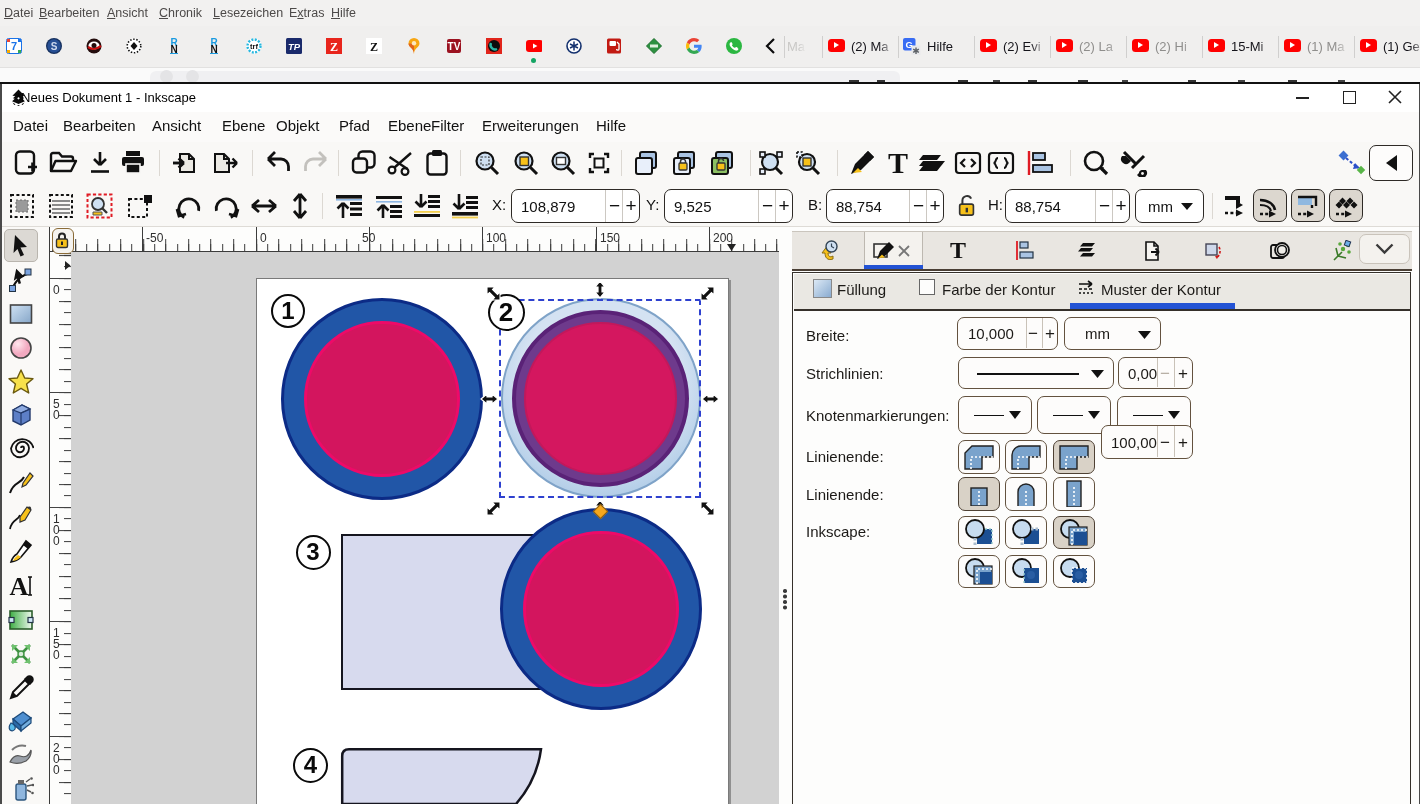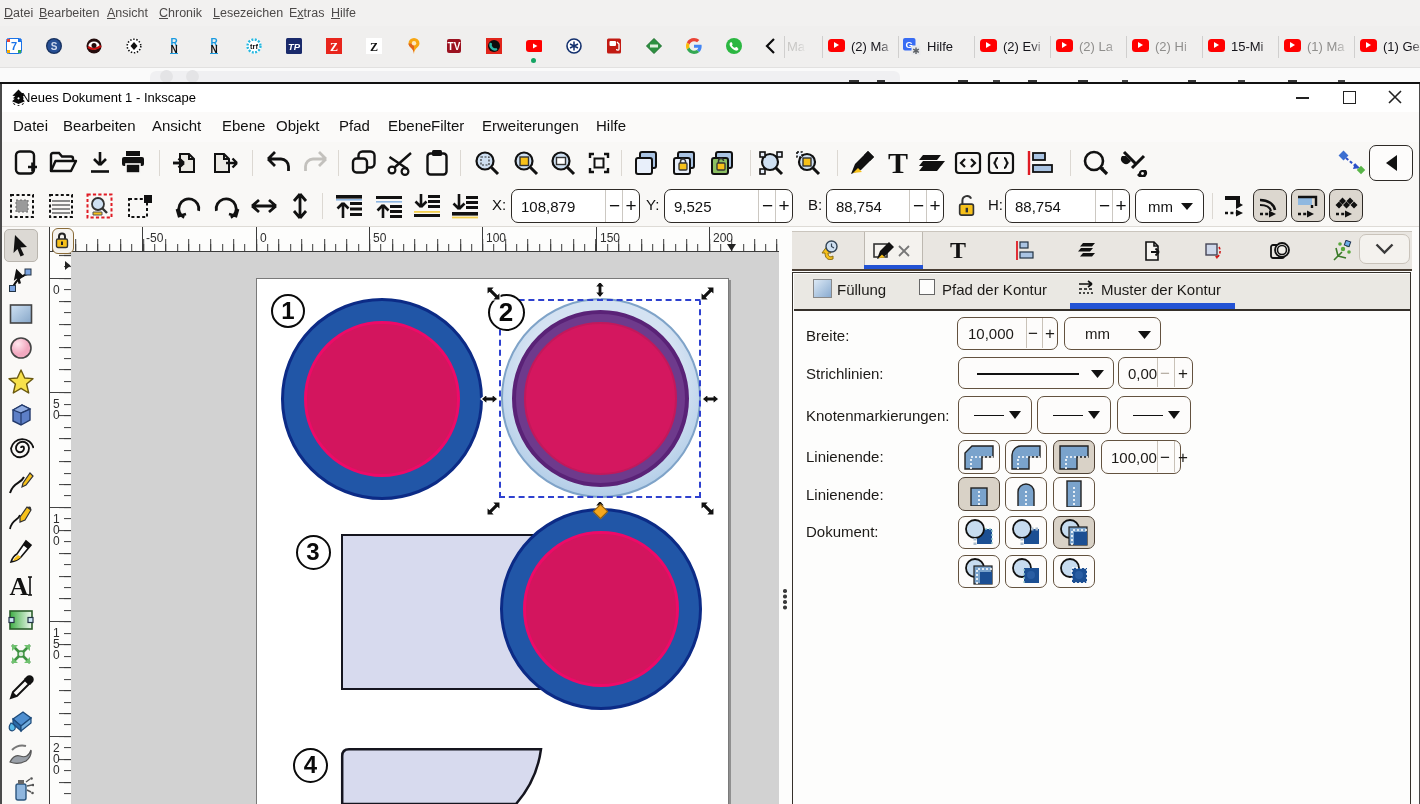--- a/index.html
+++ b/index.html
@@ -659,21 +659,21 @@
 <div class="abs" style="left:0;bottom:0;width:729px;height:7px;background:repeating-linear-gradient(90deg,#3c3c3c 0 1px,transparent 1px 11.32px);background-position:2.2px 0;"></div>
 <div class="abs" style="left:0;bottom:0;width:729px;height:12px;background:repeating-linear-gradient(90deg,#3c3c3c 0 1px,transparent 1px 22.64px);background-position:2.2px 0;"></div>
 <div class="abs" style="left:92px;top:0px;width:1.2px;height:25px;background:#3c3c3c"></div>
 <div class="abs" style="left:206px;top:0px;width:1.2px;height:25px;background:#3c3c3c"></div>
 <div class="abs" style="left:319px;top:0px;width:1.2px;height:25px;background:#3c3c3c"></div>
 <div class="abs" style="left:432px;top:0px;width:1.2px;height:25px;background:#3c3c3c"></div>
 <div class="abs" style="left:546px;top:0px;width:1.2px;height:25px;background:#3c3c3c"></div>
 <div class="abs" style="left:659px;top:0px;width:1.2px;height:25px;background:#3c3c3c"></div>
 <span class="rlab" style="left:96px;top:4px">-50</span>
 <span class="rlab" style="left:210px;top:4px">0</span>
-<span class="rlab" style="left:323px;top:4px">50</span>
+<span class="rlab" style="left:312px;top:4px">50</span>
 <span class="rlab" style="left:436px;top:4px">100</span>
 <span class="rlab" style="left:550px;top:4px">150</span>
 <span class="rlab" style="left:663px;top:4px">200</span>
 <svg class="abs" style="left:677px;top:17px" width="10" height="8">
       <path d="M0 0 H9 L4.5 7 Z" fill="#222"></path>
     </svg>
 </div>
 <div class="abs" id="vruler">
 <div class="abs" style="right:0;top:0;width:7px;height:552px;background:repeating-linear-gradient(180deg,#3c3c3c 0 1px,transparent 1px 11.45px);background-position:0 3.1px;"></div>
 <div class="abs" style="right:0;top:0;width:12px;height:552px;background:repeating-linear-gradient(180deg,#3c3c3c 0 1px,transparent 1px 22.9px);background-position:0 3.1px;"></div>
@@ -808,21 +808,21 @@
       <path d="M1.5 1.5 L9.5 9.5 L17.5 1.5" fill="none" stroke="#3a3a3a" stroke-width="2.4"></path>
     </svg>
 
 <div class="dframe"></div>
 
 <div class="abs" style="left:14.5px;top:46.5px;width:616px;height:36px;background:#eae8e3;"></div>
 <div class="abs" style="left:14.5px;top:82px;width:616px;height:1.5px;background:#35302a;"></div>
 <div class="abs" style="left:34px;top:52px;width:17px;height:17px;background:linear-gradient(135deg,#dce9f5,#89abd0);border:1px solid #888;"></div>
 <span class="rlabel" style="left:58px;top:54px">Füllung</span>
 <div class="abs" style="left:140px;top:52px;width:16px;height:16px;background:#fdfdfc;border:1.5px solid #666;box-sizing:border-box;"></div>
-<span class="rlabel" style="left:163px;top:54px">Pfad der Kontur</span>
+<span class="rlabel" style="left:163px;top:54px">Farbe der Kontur</span>
 <svg class="abs" style="left:299px;top:53px" width="19" height="16" viewBox="0 0 19 16">
       <path d="M1 4 H14 M14 4 l-4 -3 M14 4 l-4 3" stroke="#111" stroke-width="1.6" fill="none"></path>
       <path d="M1 9 h3 M6 9 h3 M11 9 h3 M1 13 h2 M5 13 h2 M9 13 h2 M13 13 h2" stroke="#111" stroke-width="1.6"></path>
     </svg>
 <span class="rlabel" style="left:322px;top:54px">Muster der Kontur</span>
 <div class="abs" style="left:291px;top:76px;width:165px;height:6px;background:#2353d4;"></div>
 
 <span class="rlabel" style="left:27px;top:100px">Breite:</span>
 <div class="rspin" style="left:178px;top:90px;width:101px;height:33px">
       <span class="rlabel" style="left:10px;top:7px">10,000</span>
@@ -879,21 +879,21 @@
 <div class="rbtn" style="left:226px;top:213px;width:42px;height:34px"></div>
 <svg class="abs" style="left:232px;top:218px" width="30" height="25" viewBox="0 0 30 25">
       <path d="M1 24 V10 A9 9 0 0 1 10 1 H29 V12 H18 V24 Z" fill="#7aa3cc" stroke="#222" stroke-width="1.4"></path>
       <path d="M7 24 V12 H29" fill="none" stroke="#fff" stroke-width="1.6" stroke-dasharray="2 2"></path>
     </svg>
 <div class="rbtn pressed" style="left:274px;top:213px;width:42px;height:34px"></div>
 <svg class="abs" style="left:280px;top:218px" width="30" height="25" viewBox="0 0 30 25">
       <path d="M1 24 V1 H29 V12 H18 V24 Z" fill="#7aa3cc" stroke="#222" stroke-width="1.4"></path>
       <path d="M7 24 V12 H29" fill="none" stroke="#fff" stroke-width="1.6" stroke-dasharray="2 2"></path>
     </svg>
-<div class="rspin" style="left:322px;top:213px;width:80px;height:34px">
+<div class="rspin" style="left:322px;top:198px;width:92px;height:34px">
       <span class="rlabel" style="left:9px;top:8px">100,00</span>
   <div class="abs" style="left:55px;top:0;width:1px;height:31px;background:#c9c2b8"></div>
   <div class="abs" style="left:72px;top:0;width:1px;height:31px;background:#c9c2b8"></div>
   <span class="rlabel" style="left:58px;top:7px;font-size:17px">−</span>
       <span class="rlabel" style="left:76px;top:7px;font-size:17px">+</span>
     </div>
 <span class="rlabel" style="left:27px;top:259px">Linienende:</span>
 <div class="rbtn pressed" style="left:179px;top:250px;width:42px;height:34px"></div>
 <svg class="abs" style="left:189px;top:256px" width="22" height="23" viewBox="0 0 22 23">
       <rect x="3" y="5" width="16" height="18" fill="#7aa3cc" stroke="#222" stroke-width="1.4"></rect>
@@ -902,21 +902,21 @@
 <div class="rbtn" style="left:226px;top:250px;width:42px;height:34px"></div>
 <svg class="abs" style="left:236px;top:254px" width="22" height="25" viewBox="0 0 22 25">
       <path d="M3 25 V11 A8 8 0 0 1 19 11 V25" fill="#7aa3cc" stroke="#222" stroke-width="1.4"></path>
       <path d="M11 10 V25" stroke="#fff" stroke-width="1.6" stroke-dasharray="2 2"></path>
     </svg>
 <div class="rbtn" style="left:274px;top:250px;width:42px;height:34px"></div>
 <svg class="abs" style="left:284px;top:252px" width="22" height="28" viewBox="0 0 22 28">
       <rect x="4" y="2" width="14" height="26" fill="#7aa3cc" stroke="#222" stroke-width="1.4"></rect>
       <path d="M11 8 V28" stroke="#fff" stroke-width="1.6" stroke-dasharray="2 2"></path>
     </svg>
-<span class="rlabel" style="left:27px;top:296px">Dokument:</span>
+<span class="rlabel" style="left:27px;top:296px">Inkscape:</span>
 <div class="rbtn" style="left:179px;top:289px;width:42px;height:33px"></div>
 <svg class="abs" style="left:184px;top:292px" width="32" height="28" viewBox="0 0 32 28">
       <rect x="14" y="10" width="15" height="15" fill="#1c4f93"></rect>
       <path d="M14 10 h15 v15" fill="none" stroke="#9cc" stroke-width="1.4" stroke-dasharray="2 2"></path>
       <circle cx="12" cy="10" r="9" fill="#c7dcf0" stroke="#111" stroke-width="1.8"></circle>
       <path d="M12 19 v7" stroke="#abc" stroke-width="3" stroke-dasharray="2.5 2"></path>
     </svg>
 <div class="rbtn" style="left:226px;top:289px;width:42px;height:33px"></div>
 <svg class="abs" style="left:231px;top:292px" width="32" height="28" viewBox="0 0 32 28">
       <rect x="14" y="10" width="15" height="15" fill="#1c4f93"></rect>

